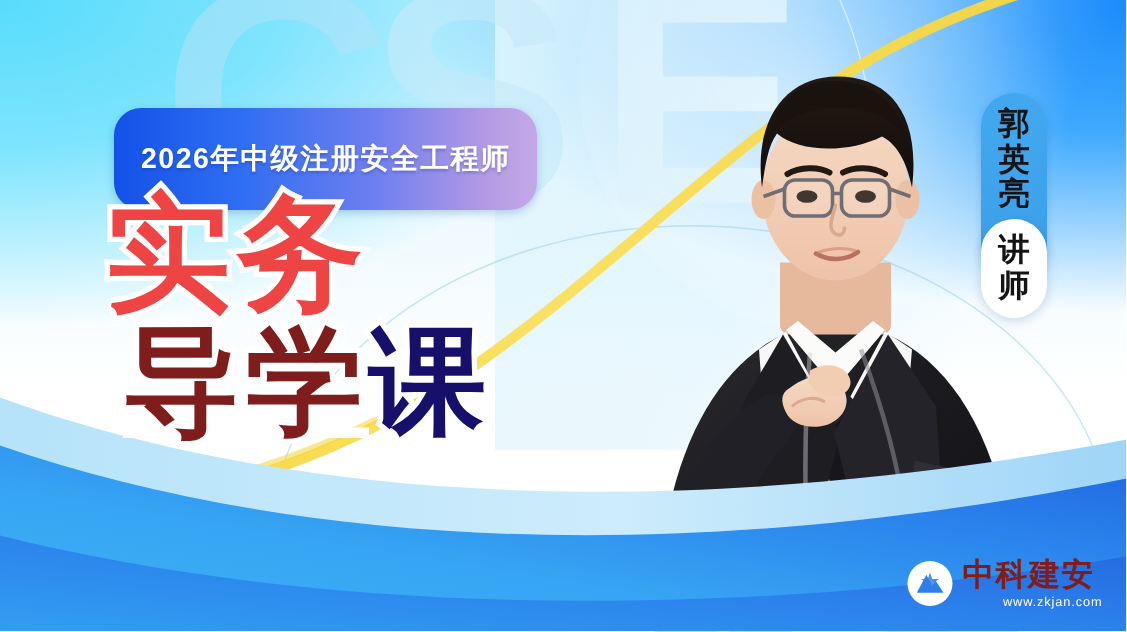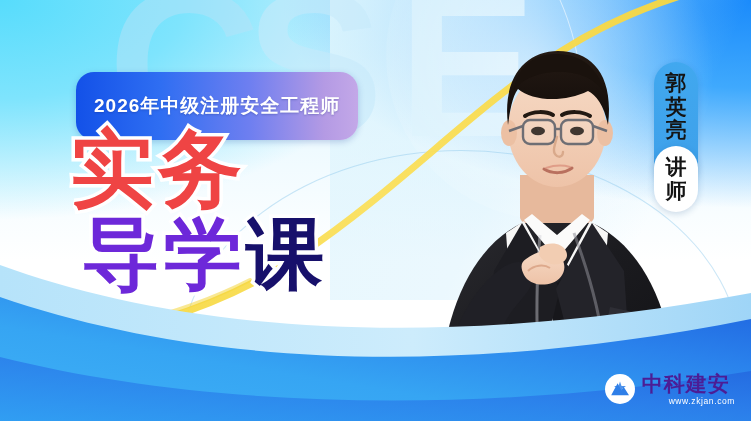--- a/index.html
+++ b/index.html
@@ -84,21 +84,21 @@
     -webkit-text-stroke:7px #ffffff;
     paint-order:stroke fill;
   }
   .h-line2{
     margin-top:6px;
     margin-left:12px;
     font-size:78px;
     -webkit-text-stroke:7px #ffffff;
     paint-order:stroke fill;
   }
-  .h-line2 .seg-a{color:#6d28d9;}
+  .h-line2 .seg-a{color:#7f1d1d;text-decoration:underline;}
   .h-line2 .seg-b{color:#17106b;}
 
   
   .subject{
     position:absolute;left:424px;bottom:0;width:266px;height:400px;
   }
 
   
   .name-pill{
     position:absolute;left:654px;top:62px;
@@ -130,21 +130,21 @@
     display:flex;align-items:center;gap:7px;
   }
   .logo-mark{
     width:30px;height:30px;border-radius:50%;
     background:#ffffff;
     display:flex;align-items:center;justify-content:center;
     flex:none;
   }
   .logo-text{display:flex;flex-direction:column;line-height:1;}
   .logo-name{
-    font-size:21px;font-weight:700;color:#4c1d95;letter-spacing:1px;
+    font-size:21px;font-weight:700;color:#7f1d1d;letter-spacing:1px;
     font-family:"Liberation Sans","DejaVu Sans",sans-serif;
   }
   .logo-url{
     font-size:8.5px;color:#ffffff;letter-spacing:.6px;margin-top:3px;
     font-family:Liberation Sans, sans-serif;
     margin-left:27px;
   }
 </style>
 </head>
 <body>

